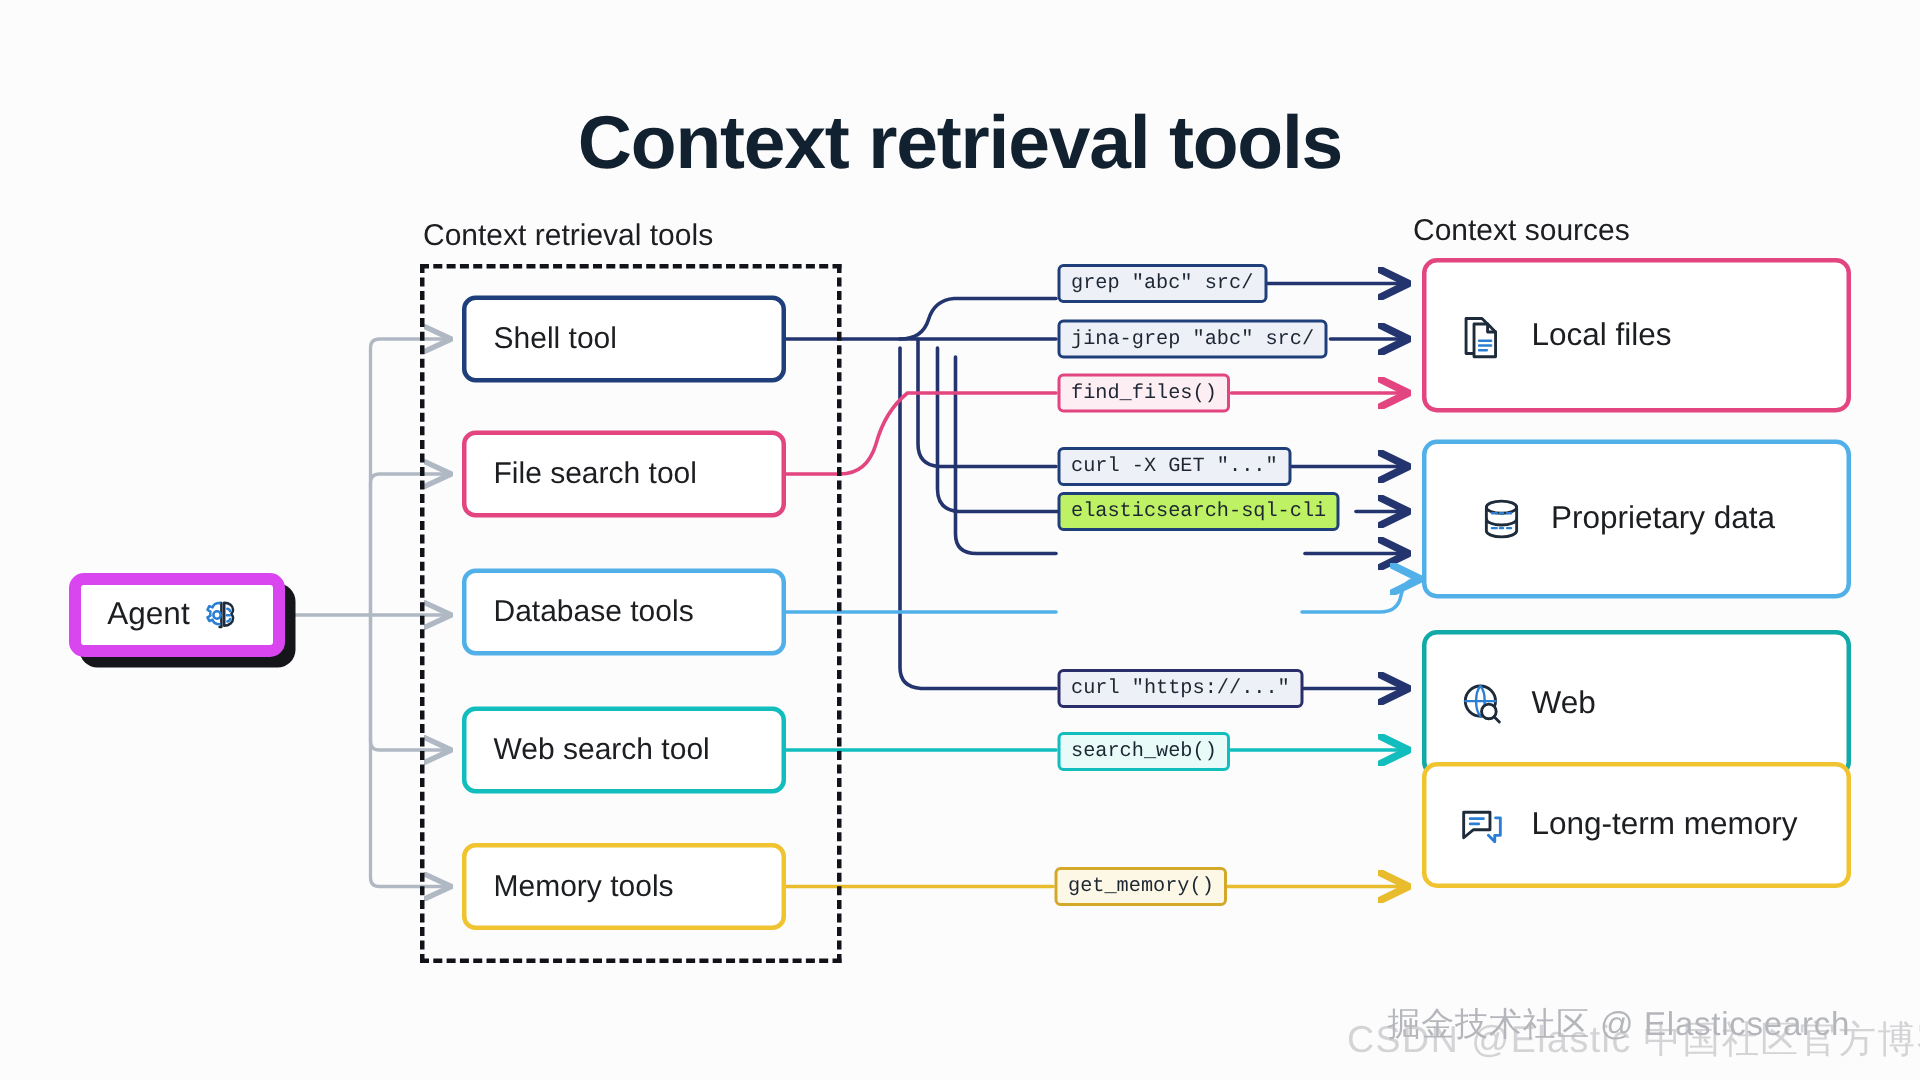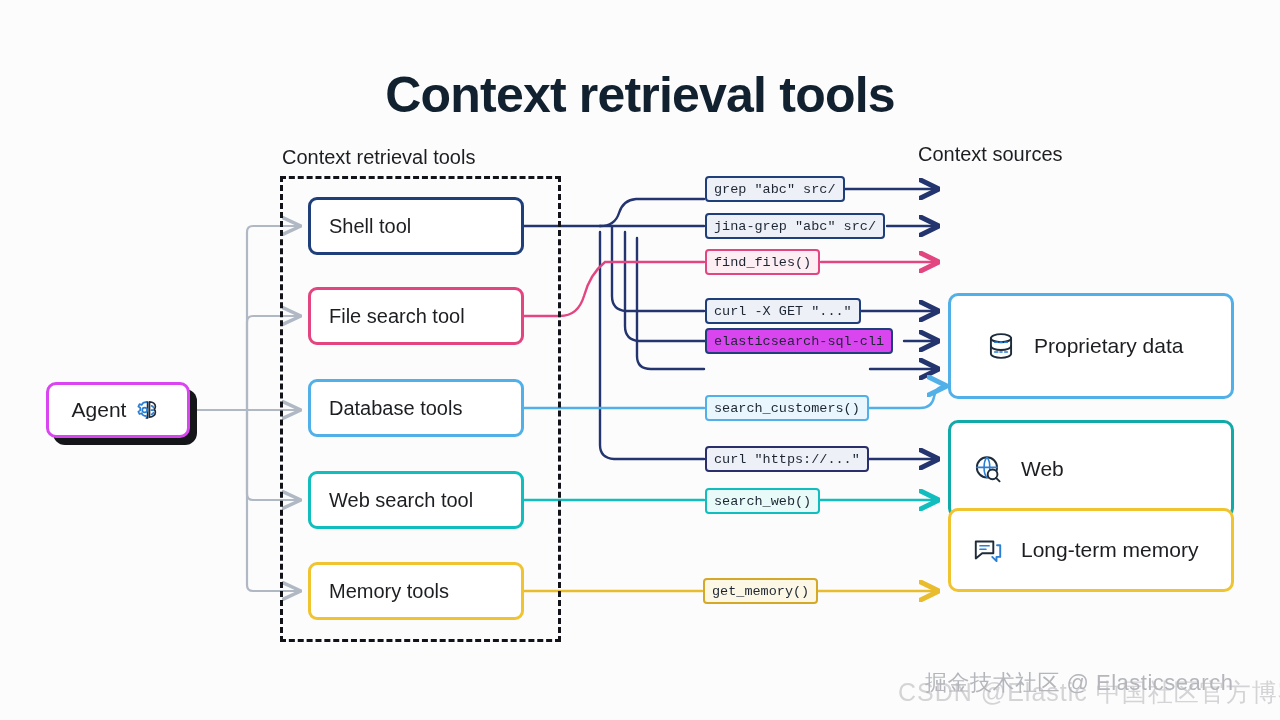--- a/index.html
+++ b/index.html
@@ -46,21 +46,21 @@
 
   
   .section-caption {
     position: absolute;
     font-size: 20px;
     color: #1c1e21;
     font-family: "Liberation Sans", sans-serif;
     white-space: nowrap;
   }
   #caption-tools { left: 282px; top: 146px; }
-  #caption-sources { left: 918px; top: 143px; }
+  #caption-sources { left: 942px; top: 143px; }
 
   
   .dashed-group {
     position: absolute;
     left: 280px;
     top: 176px;
     width: 281px;
     height: 466px;
     border: 3px dashed #111318;
     box-sizing: border-box;
@@ -77,21 +77,21 @@
     background: #14161a;
     border-radius: 12px;
   }
   .agent-box {
     position: absolute;
     left: 46px;
     top: 382px;
     width: 144px;
     height: 56px;
     background: #ffffff;
-    border: 3px solid #d946ef;
+    border: 8px solid #d946ef;
     border-radius: 10px;
     box-sizing: border-box;
     display: flex;
     align-items: center;
     justify-content: center;
     gap: 8px;
   }
   .agent-label {
     font-size: 21px;
     color: #1c1e21;
@@ -315,36 +315,44 @@
   </div>
   <div class="chip" style="left:705px; top:213px; border-color:#1f3f7a; background:#eef0f7;">
     <span>jina-grep "abc" src/</span>
   </div>
   <div class="chip" style="left:705px; top:249px; border-color:#e2457f; background:#fdeef4;text-align:center;">
     <span>find_files()</span>
   </div>
   <div class="chip" style="left:705px; top:298px; border-color:#1f3f7a; background:#eef0f7;">
     <span>curl -X GET "..."</span>
   </div>
-  <div class="chip" style="left:705px; top:328px; border-color:#1f3f7a; background:#d946ef;text-align:right;">
+  <div class="chip" style="left:705px; top:328px; border-color:#1f3f7a; background:#bef264;text-align:right;">
     <span>elasticsearch-sql-cli</span>
-  </div>
-  <div class="chip" style="left:705px; top:395px; border-color:#52b0e8; background:#eaf6fd;">
-    <span>search_customers()</span>
   </div>
   <div class="chip" style="left:705px; top:446px; border-color:#2a2f6b; background:#eef0f7;">
     <span>curl "https://..."</span>
   </div>
   <div class="chip" style="left:705px; top:488px; border-color:#12bdbd; background:#e9fbf8;text-align:right;">
     <span>search_web()</span>
   </div>
   <div class="chip" style="left:703px; top:578px; border-color:#d4a92a; background:#fdf8e6;">
     <span>get_memory()</span>
   </div>
 
+  <div class="source-box" style="top:172px; height:103px; border-color:#e2457f;">
+    <span class="source-icon">
+      <svg viewBox="0 0 32 32" width="34" height="34" fill="none" stroke="#1d2b3a" stroke-width="1.8" stroke-linejoin="round" stroke-linecap="round">
+        <path d="M6 5 h10 l5 5 v17 h-15 z"></path>
+        <path d="M11 8.5 h8.5 l5 5 v15.5 h-13.5 z" fill="#ffffff"></path>
+        <path d="M19.5 8.5 v5 h5"></path>
+        <path d="M14.2 19 h7.5 M14.2 22 h7.5 M14.2 25 h4.8" stroke="#2a7fd4" stroke-width="1.6"></path>
+      </svg>
+    </span>
+    <span class="source-label">Local files</span>
+  </div>
 
   <div class="source-box" style="top:293px; height:106px; border-color:#52b0e8;padding-left:33px;">
     <span class="source-icon">
       <svg viewBox="0 0 32 32" width="34" height="34" fill="none" stroke="#1d2b3a" stroke-width="1.8" stroke-linejoin="round" stroke-linecap="round">
         <ellipse cx="16" cy="8.6" rx="9.5" ry="3.8"></ellipse>
         <path d="M6.5 8.6 v14.8 c0 2.1 4.3 3.8 9.5 3.8 s9.5 -1.7 9.5 -3.8 v-14.8"></path>
         <path d="M6.5 16 c0 2.1 4.3 3.8 9.5 3.8 s9.5 -1.7 9.5 -3.8"></path>
         <path d="M10 12.4 h3 M15 12.4 h2 M19.5 12.4 h2.5" stroke="#2a7fd4" stroke-width="1.5"></path>
         <path d="M10 21.7 h3 M15 21.7 h2 M19.5 21.7 h2.5" stroke="#2a7fd4" stroke-width="1.5"></path>
       </svg>

